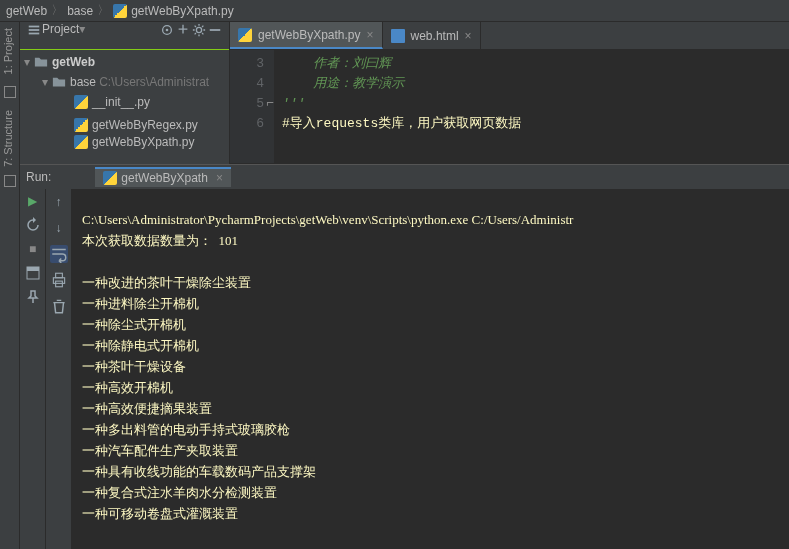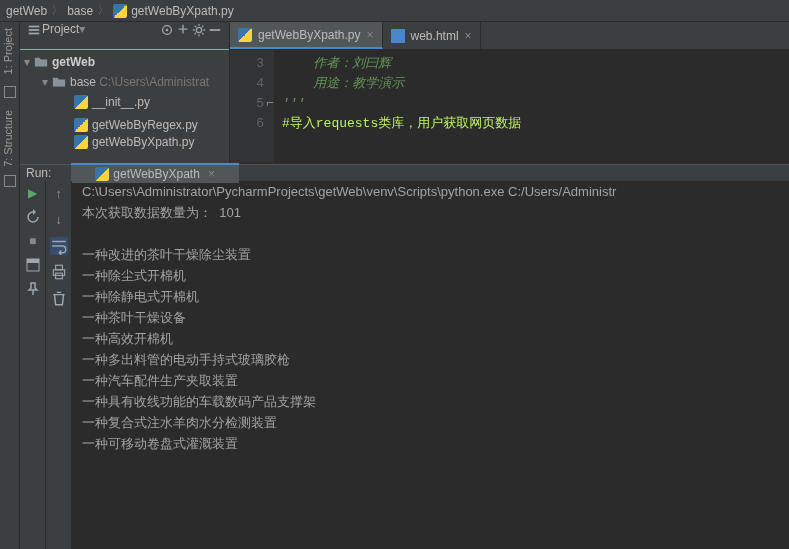--- a/index.html
+++ b/index.html
@@ -142,45 +142,46 @@
   }
   .gutter div { height: 20px; line-height: 20px; }
   .code {
     flex: 1;
     padding: 4px 8px;
     color: #808080;
     position: relative;
   }
   .code div { height: 20px; line-height: 20px; white-space: pre; }
   .code .green { color: #629755; font-style: italic; }
-  .code .gray { color: #bef264; }
+  .code .gray { color: #fef9c3; }
   .fold-mark { position: absolute; left: -16px; color: #888; }
 
   
   .run-panel {
     flex: 1;
     display: flex;
     flex-direction: column;
     background: #2b2b2b;
     border-top: 1px solid #555;
   }
   .run-header {
-    height: 16px;
+    height: 24px;
     background: #3c3f41;
     display: flex;
     align-items: center;
     padding: 0 6px;
-    gap: 20px;
+    gap: 8px;
   }
   .run-header .run-tab {
     display: flex; align-items: center; gap: 4px;
     background: #515658;
-    padding: 2px 24px;
+    padding: 2px 8px;
     color: #bbb;
     border-top: 2px solid #4a88c7;
+    margin-left: 36px;
   }
   .run-body {
     flex: 1;
     display: flex;
   }
   .run-toolcol {
     width: 26px;
     background: #3c3f41;
     border-right: 1px solid #2b2b2b;
     display: flex; flex-direction: column;
@@ -206,24 +207,24 @@
   .run-toolcol2 .tb {
     width: 18px; height: 18px;
     color: #9aa7b0;
     cursor: pointer;
     display: flex; align-items: center; justify-content: center;
   }
   .run-toolcol2 .tb.selected { background: #2f65ca55; border-radius: 2px; }
 
   .console {
     flex: 1;
-    padding: 0 10px;
-    font-family: Liberation Sans, sans-serif;
+    padding: 20px 10px;
+    font-family: Liberation Serif, serif;
     font-size: 13px;
-    color: #a3a3a3;
+    color: #fef9c3;
     overflow: hidden;
   }
   .console .line { height: 21px; line-height: 21px; white-space: pre; }
 
   
   .folder-svg { fill: #87939a; }
   .py-badge {
     display: inline-block; width: 14px; height: 14px;
     background: linear-gradient(135deg,#3776ab 50%,#ffd43b 50%);
     border-radius: 2px;
@@ -405,24 +406,26 @@
               <path d="M4 5h8l-1 9H5zM3 5h10M6 3h4" stroke="#9aa7b0" fill="none" stroke-width="1.3"></path>
             </svg>
           </span>
       </div>
       <div class="console">
         <div class="line">C:\Users\Administrator\PycharmProjects\getWeb\venv\Scripts\python.exe C:/Users/Administr</div>
         <div class="line">本次获取数据数量为：  101</div>
         <div class="line"> </div>
         <div id="console-items">
             <div class="line">一种改进的茶叶干燥除尘装置</div>
+            <div class="line">一种进料除尘开棉机</div>
             <div class="line">一种除尘式开棉机</div>
             <div class="line">一种除静电式开棉机</div>
             <div class="line">一种茶叶干燥设备</div>
             <div class="line">一种高效开棉机</div>
+            <div class="line">一种高效便捷摘果装置</div>
             <div class="line">一种多出料管的电动手持式玻璃胶枪</div>
             <div class="line">一种汽车配件生产夹取装置</div>
             <div class="line">一种具有收线功能的车载数码产品支撑架</div>
             <div class="line">一种复合式注水羊肉水分检测装置</div>
             <div class="line">一种可移动卷盘式灌溉装置</div>
           </div>
       </div>
     </div>
   </div>
 

